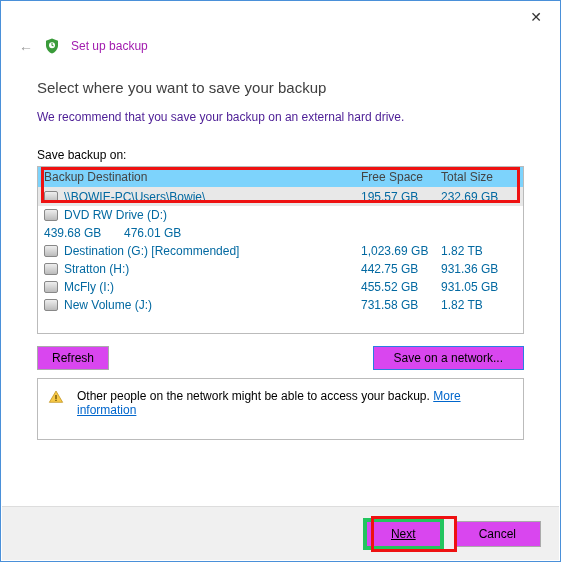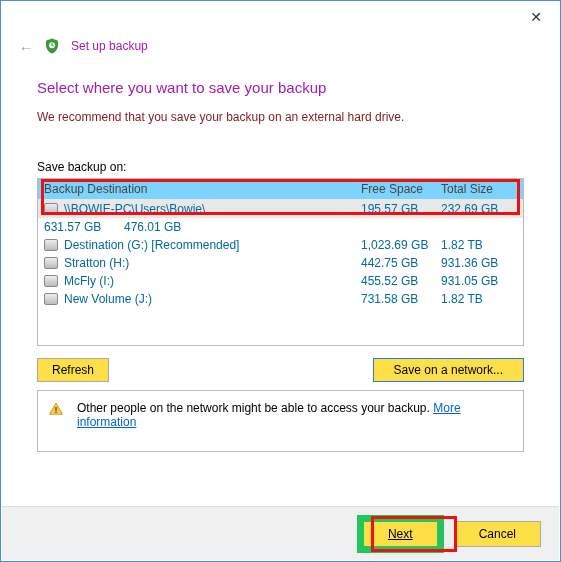--- a/index.html
+++ b/index.html
@@ -24,22 +24,22 @@
   .header-row {
     display: flex;
     align-items: center;
     gap: 10px;
     padding: 4px 18px 14px 18px;
   }
   .back-arrow { color: #999; font-size: 14px; }
   .shield-icon svg { width: 18px; height: 18px; display: block; }
   .header-title { font-size: 12px; color: #a21caf; }
   .content { padding: 0 36px; }
-  .heading { color: #a21caf; font-size: 15px; font-weight: 400; margin: 10px 0 14px 0; }
-  .recommend { font-size: 12px; color: #7f1d1d; margin-bottom: 36px; }
+  .heading { color: #404040; font-size: 15px; font-weight: 400; margin: 10px 0 14px 0; }
+  .recommend { font-size: 12px; color: #4c1d95; margin-bottom: 24px; }
   .save-label { font-size: 12px; margin-bottom: 4px; }
   .list-box {
     border: 1px solid #bbb;
     height: 168px;
     position: relative;
     overflow: hidden;
   }
   .list-header {
     display: flex;
     background: #7dd3fc;
@@ -77,21 +77,21 @@
   .red-frame.top { left: 3px; right: 3px; top: 0px; height: 36px; }
   .btn-row {
     display: flex;
     justify-content: space-between;
     margin-top: 12px;
   }
   .btn {
     font-family: inherit;
     font-size: 12px;
     padding: 4px 14px;
-    background: #fde047;
+    background: #d946ef;
     border: 1px solid #aaa;
     cursor: pointer;
   }
   .btn.save-net { border: 1px solid #2a7de1; padding: 4px 20px; margin-left: 44px; }
   .info-box {
     border: 1px solid #bbb;
     margin-top: 8px;
     padding: 10px 10px 22px 10px;
     display: flex;
     align-items: flex-start;
@@ -106,21 +106,21 @@
     height: 54px;
     background: #f0f0f0;
     border-top: 1px solid #ddd;
     display: flex;
     justify-content: flex-end;
     align-items: center;
     gap: 10px;
     padding: 0 18px;
   }
   .footer .btn { padding: 5px 24px; }
-  .footer .btn.next { border: 7px solid #22c55e; text-decoration: underline; }
+  .footer .btn.next { border: 4px solid #22c55e; text-decoration: underline; }
   .red-frame.next-frame {
     position: absolute;
     right: 103px;
     bottom: 9px;
     width: 86px;
     height: 36px;
   }
 </style>
 </head>
 <body>
@@ -155,21 +155,29 @@
     <div id="rows-container">
         <div class="row selected">
           <div class="col-dest">
             <span class="drive-icon"></span>
             <span>\\BOWIE-PC\Users\Bowie\</span>
           </div>
           <div class="col-free">195.57 GB</div>
           <div class="col-total">232.69 GB</div>
         </div>
         <div class="row">
-          <div class="col-free">631.57 GB</div>
+          <div class="col-dest">
+            <span class="drive-icon"></span>
+            <span>DVD RW Drive (D:)</span>
+          </div>
+          <div class="col-free"></div>
+          <div class="col-total"></div>
+        </div>
+        <div class="row">
+          <div class="col-free">439.68 GB</div>
           <div class="col-total">476.01 GB</div>
         </div>
         <div class="row">
           <div class="col-dest">
             <span class="drive-icon"></span>
             <span>Destination (G:) [Recommended]</span>
           </div>
           <div class="col-free">1,023.69 GB</div>
           <div class="col-total">1.82 TB</div>
         </div>

